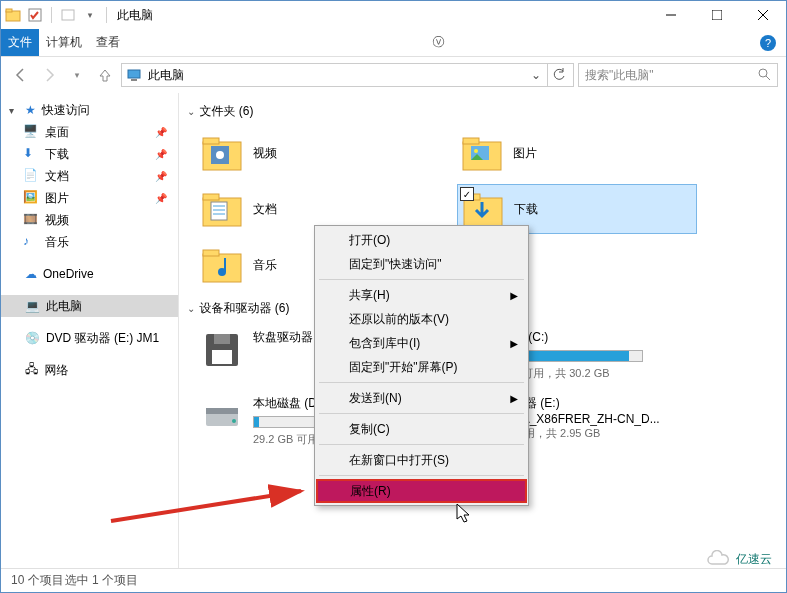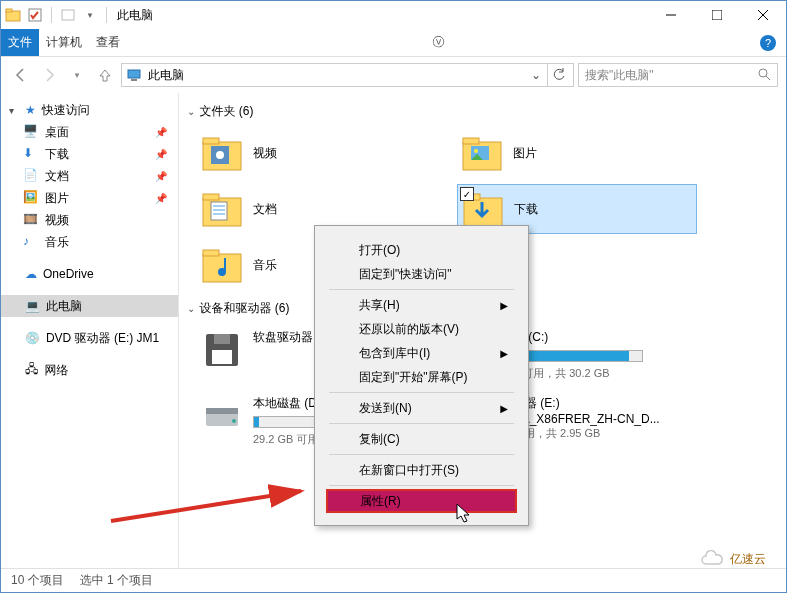--- a/index.html
+++ b/index.html
@@ -39,29 +39,29 @@
 .folder-item.selected .chk { position:absolute; left:2px; top:2px; width:14px; height:14px; border:1px solid #333; background:#fff; display:flex; align-items:center; justify-content:center; font-size:10px; }
 .ficon { width: 42px; height: 42px; display:flex; align-items:center; justify-content:center; }
 .folder-svg { width:42px; height:42px; }
 .drive-row { display:flex; flex-wrap:wrap; gap:6px 20px; margin-left:10px; }
 .drive-item { width:240px; display:flex; gap:10px; padding:4px; }
 .drive-icon { width:42px; height:42px; display:flex; align-items:center; justify-content:center; }
 .drive-info { flex:1; }
 .drive-bar { width:130px; height:12px; border:1px solid #b0b0b0; background:#eee; margin:4px 0; }
 .drive-fill { height:100%; background:#26a0da; }
 .drive-sub { color:#6b6b6b; font-size:11px; }
-.context-menu { position: absolute; left: 313px; top: 224px; width: 215px; background: #f0f0f0; border: 1px solid #a0a0a0; box-shadow: 3px 3px 6px rgba(0,0,0,0.25); padding: 12px; z-index: 50; }
+.context-menu { position: absolute; left: 313px; top: 224px; width: 215px; background: #f0f0f0; border: 1px solid #a0a0a0; box-shadow: 3px 3px 6px rgba(0,0,0,0.25); padding: 2px; z-index: 50; }
 .cm-item { height: 24px; display:flex; align-items:center; padding: 0 28px 0 32px; position:relative; }
 .cm-item .arrow { position:absolute; right:8px; font-size:10px; }
 .cm-sep { height:1px; background:#d0d0d0; margin: 3px 2px; }
 .cm-item.highlight { border: 2px solid #d93025; margin: 0 -1px; background:#be185d; }
-.statusbar { height: 24px; border-top: 1px solid #e0e0e0; display: flex; align-items: center; padding: 0 10px; gap: 16px; color:#555; }
+.statusbar { height: 24px; border-top: 1px solid #e0e0e0; display: flex; align-items: center; padding: 0 10px; gap: 1px; color:#555; }
 .cursor { position:absolute; left:455px; top:502px; z-index:100; pointer-events:none; }
 .red-arrow { position:absolute; left:100px; top:420px; z-index:60; pointer-events:none; }
-.watermark { position:absolute; right:20px; bottom:24px; color:#a16207; font-size:14px; display:flex; align-items:center; gap:4px; }
+.watermark { position:absolute; right:14px; bottom:24px; color:#0f766e; font-size:14px; display:flex; align-items:center; gap:4px; }
 .small-icon { width:16px; height:16px; display:inline-block; }
 .star { color:#2b7cd3; }
 .blue { color:#2b7cd3; }
 </style>
 </head>
 <body>
 
 <div class="titlebar">
   <div class="qat">
     <span class="qat-icon">

